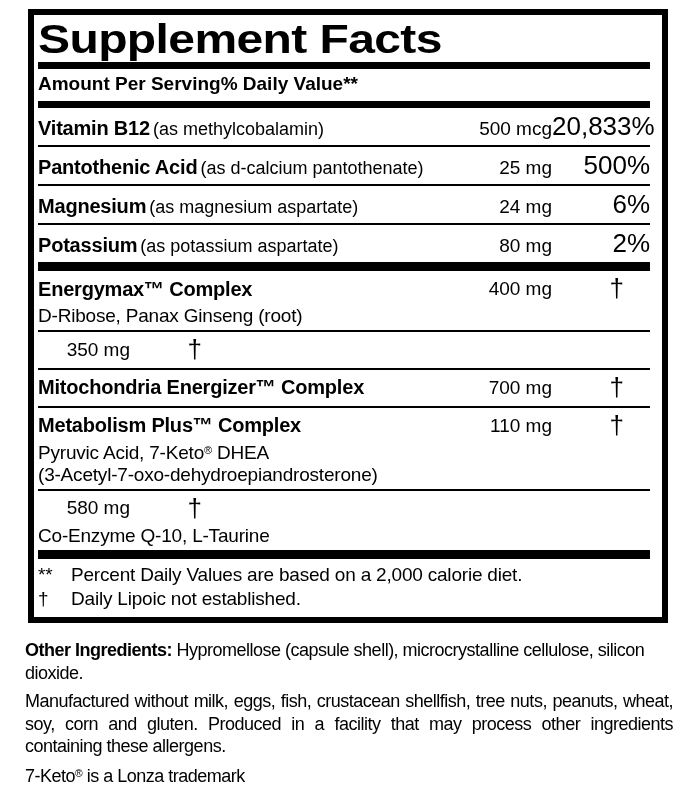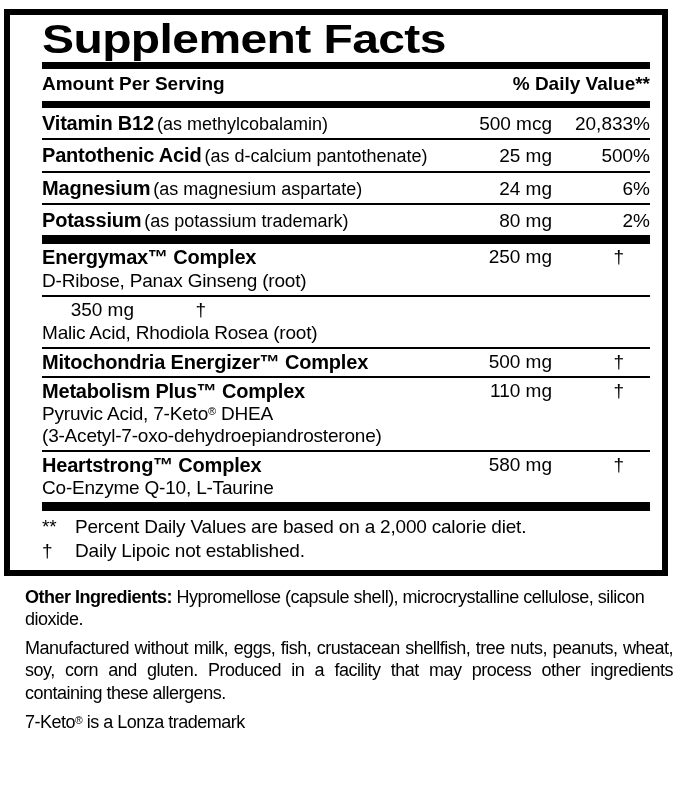--- a/index.html
+++ b/index.html
@@ -12,23 +12,23 @@
     height: 789px;
     overflow: hidden;
     color: #000;
     font-family: "Liberation Sans", sans-serif;
     -webkit-font-smoothing: antialiased;
   }
   .page { width: 683px; height: 789px; }
 
   
   .facts-box {
-    margin: 9px 15px 0 4px;
+    margin: 9px 15px 0 28px;
     border: 6px solid #000;
-    padding: 2px 12px 0 32px;
+    padding: 2px 12px 0 4px;
     background: #fff;
   }
   .title {
     font-weight: bold;
     font-size: 40px;
     line-height: 1.0;
     margin: 2px 0 3px;
     white-space: nowrap;
     transform: scaleX(1.2);
     transform-origin: left center;
@@ -41,51 +41,50 @@
     margin: 0 0 8px;
     white-space: pre;
     letter-spacing: -0.2px;
   }
   .bar { background: #000; border: none; }
   .bar-md { height: 7px; }
   .bar-lg { height: 9px; }
 
   .hdr-row {
     display: flex;
-    justify-content: space-between;
     align-items: baseline;
     font-weight: bold;
     font-size: 19px;
     line-height: 1.1;
     padding: 5px 0 6px;
   }
 
   .col-amt { width: 92px; text-align: right; flex: none; font-weight: normal; font-size: 19px; }
-  .col-dv  { width: 98px; text-align: right; flex: none; font-weight: normal; font-size: 19px; }
+  .col-dv  { width: 98px; text-align: right; flex: none; font-weight: normal; font-size: 26px; }
 
   .n-row {
     display: flex;
     align-items: baseline;
     border-bottom: 2px solid #000;
     padding: 4px 0;
     font-size: 19px;
     line-height: 1.12;
   }
   #nutrient-rows .n-row:last-child { border-bottom: none; }
   .n-name-wrap { flex: 1 1 auto; min-width: 0; white-space: nowrap; }
   .b { font-weight: bold; }
   .n-name { font-size: 20px; letter-spacing: -0.2px; }
   .n-detail { font-size: 18px; margin-left: 3px; }
 
   .c-row {
     border-bottom: 2px solid #000;
     padding: 2px 0 3px;
   }
   #complex-rows .c-row:last-child { border-bottom: none; }
-  .c-top { display: flex; align-items: flex-start; }
+  .c-top { display: flex; align-items: center; }
   .c-name { flex: 1 1 auto; min-width: 0; font-size: 20px; line-height: 1.12; letter-spacing: -0.2px; }
   .dag { text-align: right; padding-right: 26px; box-sizing: border-box; }
   .c-sub {
     font-size: 19px;
     line-height: 1.15;
     white-space: pre-line;
     margin-top: 1px;
     letter-spacing: -0.2px;
   }
 
@@ -96,21 +95,21 @@
     font-size: 19px;
     line-height: 1.2;
     margin: 1px 0;
     letter-spacing: -0.2px;
   }
   .fn-sym { width: 33px; flex: none; }
   .fn-text { flex: 1; }
 
   
   .below {
-    margin: 10px 10px 0 25px;
+    margin: 16px 10px 0 25px;
     letter-spacing: -0.5px;
   }
   .below p { margin: 0; font-size: 18px; line-height: 1.25; }
   .other { margin-bottom: 6px !important; }
   .allergen { text-align: justify; margin-bottom: 7px !important; }
 
   sup { font-size: 58%; vertical-align: baseline; position: relative; top: -0.45em; }
 </style>
 </head>
 <body>
@@ -144,67 +143,65 @@
     <span class="col-dv">500%</span>
   </div>
 
   <div class="n-row">
     <span class="n-name-wrap"><span class="b n-name">Magnesium</span><span class="n-detail">(as magnesium aspartate)</span></span>
     <span class="col-amt">24 mg</span>
     <span class="col-dv">6%</span>
   </div>
 
   <div class="n-row">
-    <span class="n-name-wrap"><span class="b n-name">Potassium</span><span class="n-detail">(as potassium trademark)</span></span>
+    <span class="n-name-wrap"><span class="b n-name">Potassium</span><span class="n-detail">(as potassium aspartate)</span></span>
     <span class="col-amt">80 mg</span>
     <span class="col-dv">2%</span>
   </div>
 </div>
 
     <div class="bar bar-lg"></div>
 
     <div id="complex-rows">
   <div class="c-row">
     <div class="c-top">
       <span class="b c-name">Energymax™ Complex</span>
-      <span class="col-amt">250 mg</span>
+      <span class="col-amt">400 mg</span>
       <span class="col-dv dag">†</span>
     </div>
     <div class="c-sub">D-Ribose, Panax Ginseng (root)</div>
   </div>
 
   <div class="c-row">
     <div class="c-top">
       <span class="col-amt">350 mg</span>
       <span class="col-dv dag">†</span>
     </div>
-    <div class="c-sub">Malic Acid, Rhodiola Rosea (root)</div>
   </div>
 
   <div class="c-row">
     <div class="c-top">
       <span class="b c-name">Mitochondria Energizer™ Complex</span>
-      <span class="col-amt">500 mg</span>
+      <span class="col-amt">700 mg</span>
       <span class="col-dv dag">†</span>
     </div>
   </div>
 
   <div class="c-row">
     <div class="c-top">
       <span class="b c-name">Metabolism Plus™ Complex</span>
       <span class="col-amt">110 mg</span>
       <span class="col-dv dag">†</span>
     </div>
     <div class="c-sub">Pyruvic Acid, 7-Keto<sup>®</sup> DHEA
 (3-Acetyl-7-oxo-dehydroepiandrosterone)</div>
   </div>
 
   <div class="c-row">
     <div class="c-top">
-      <span class="b c-name">Heartstrong™ Complex</span>
       <span class="col-amt">580 mg</span>
       <span class="col-dv dag">†</span>
     </div>
     <div class="c-sub">Co-Enzyme Q-10, L-Taurine</div>
   </div>
 </div>
 
     <div class="bar bar-lg"></div>
 
     <div id="footnote-rows">

